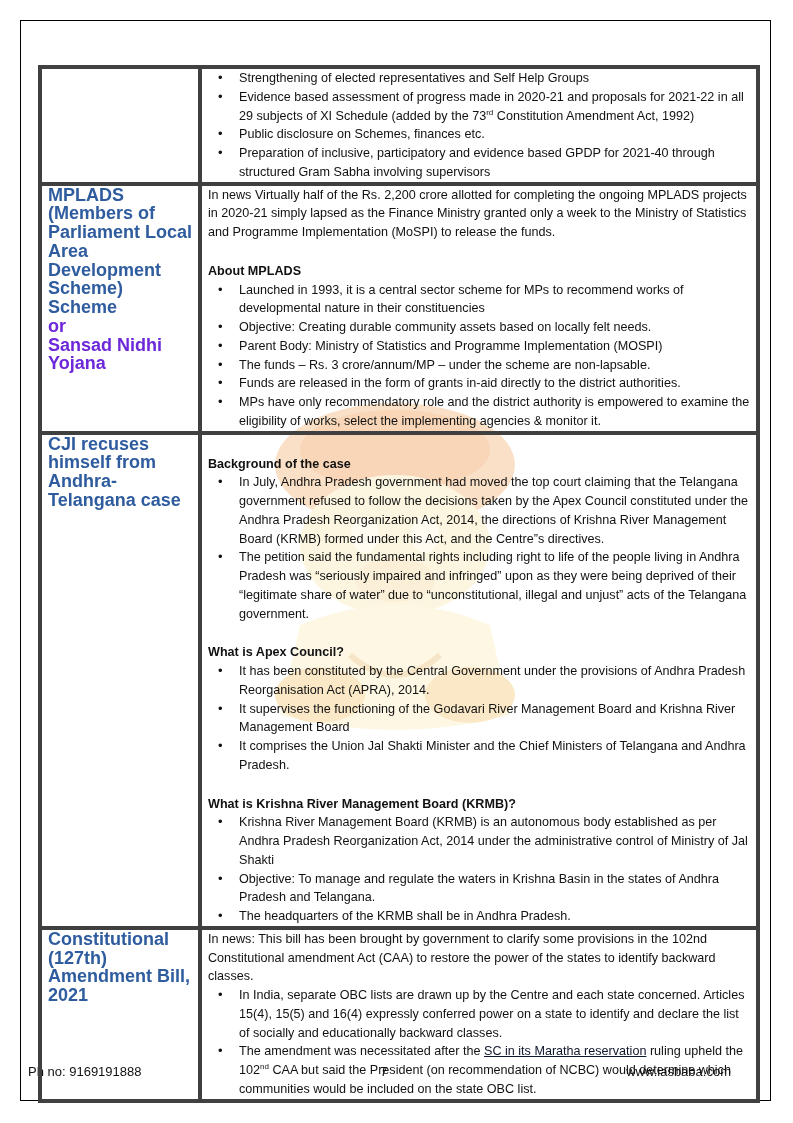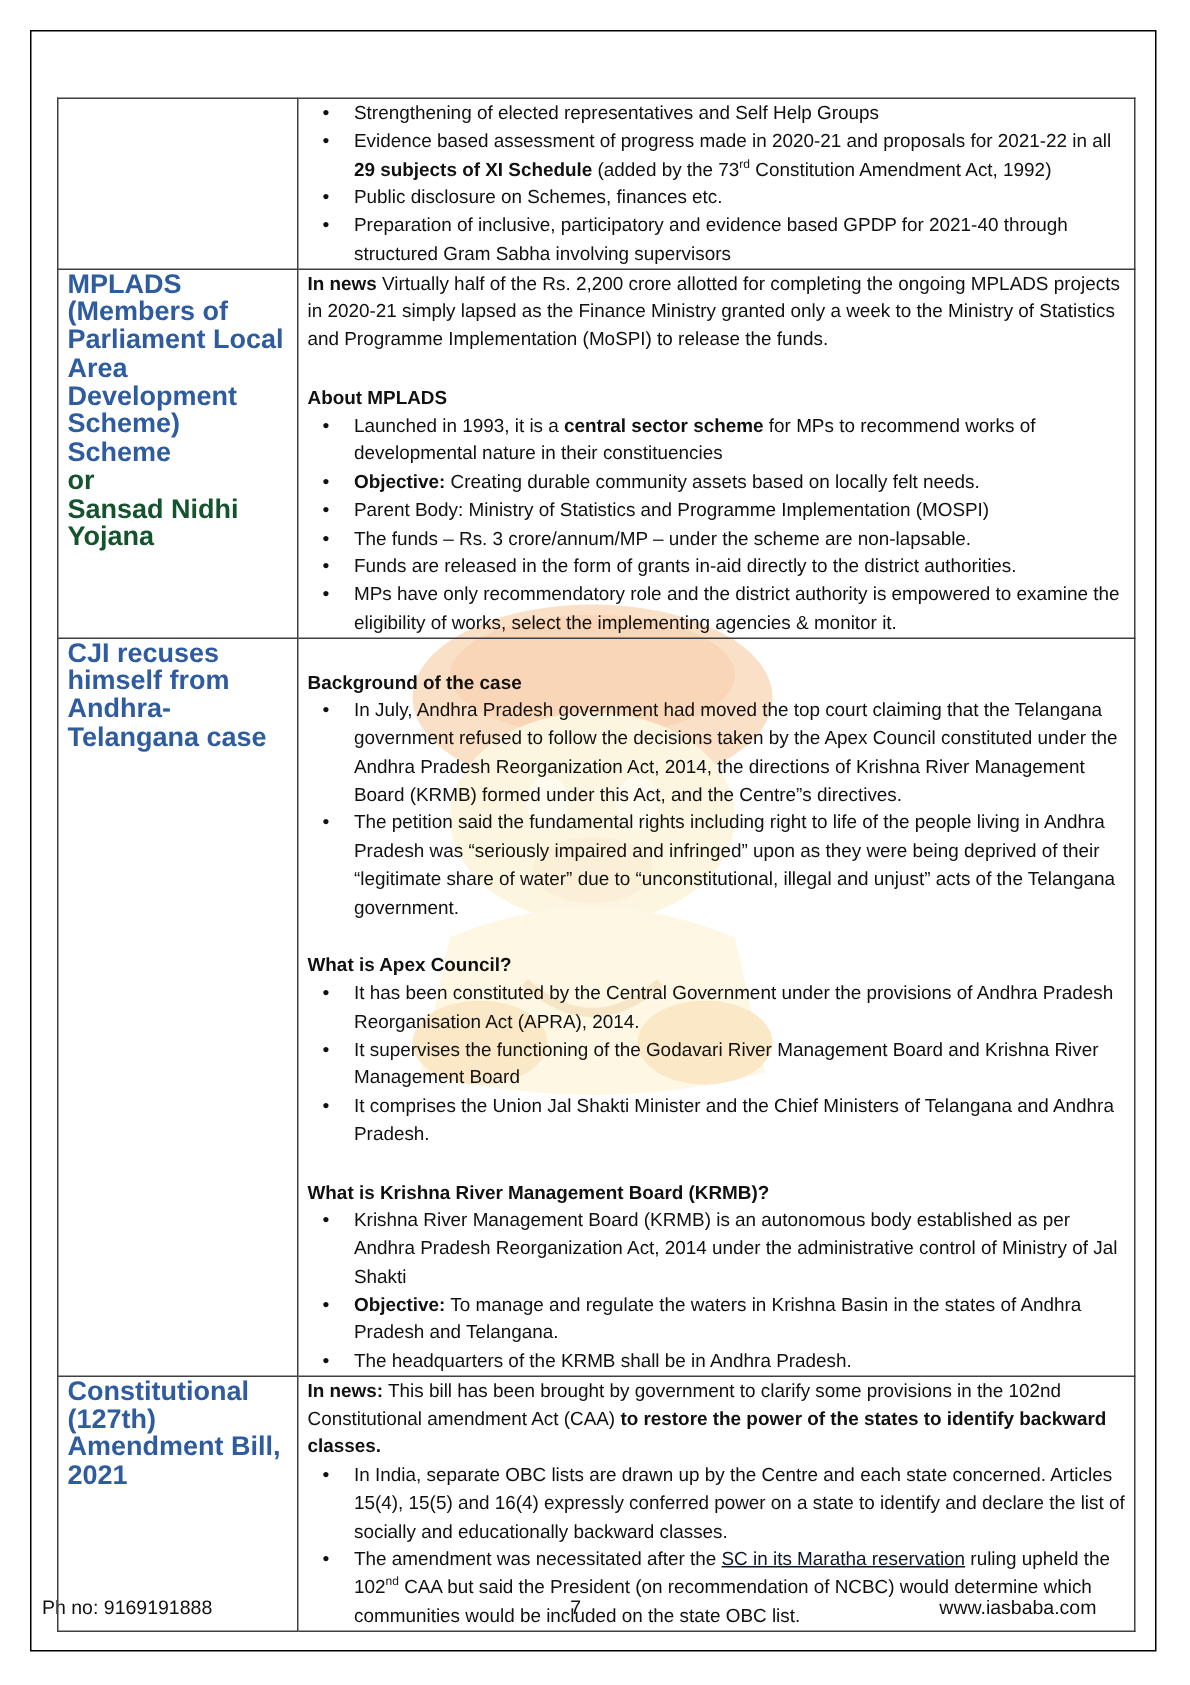--- a/index.html
+++ b/index.html
@@ -5,30 +5,30 @@
   html, body { margin: 0; padding: 0; background: #ffffff; }
   body { width: 793px; height: 1123px; position: relative; overflow: hidden;
          font-family: "Liberation Sans", "DejaVu Sans", sans-serif; color: #111; }
   .page-border { position: absolute; left: 20px; top: 20px; width: 751px; height: 1081px;
                  border: 1px solid #000; box-sizing: border-box; }
   .watermark { position: absolute; left: 230px; top: 395px; width: 330px; height: 360px;
                opacity: 0.55; pointer-events: none; z-index: 0; }
   table.content { position: absolute; left: 38px; top: 65px; width: 718px;
                   border-collapse: collapse; table-layout: fixed; z-index: 1;
                   font-size: 12.6px; line-height: 18.75px; }
-  table.content td { border: 1px solid #404040; vertical-align: top; padding: 0 5px 0 6px; }
+  table.content td { border: 4px solid #404040; vertical-align: top; padding: 0 5px 0 6px; }
   col.c1 { width: 160px; }
   col.c2 { width: 558px; }
   .topic { color: #2E5C9E; font-weight: bold; font-size: 18px; line-height: 18.75px; padding-top: 1px; }
-  .topic-alt { color: #14532d; font-weight: bold; }
+  .topic-alt { color: #6d28d9; font-weight: bold; }
   .heading { font-weight: bold; margin-top: 20px; }
   ul { margin: 0; padding: 0; list-style: none; }
   li { position: relative; padding-left: 31px; }
   li::before { content: "\2022"; position: absolute; left: 10px; top: 0; font-size: 13px; }
-  b { font-weight: bold; }
+  b { font-weight: normal; }
   sup { font-size: 8px; line-height: 0; vertical-align: super; }
   a.link { color: #0f172a; text-decoration: underline; }
   .footer { position: absolute; top: 1064px; left: 28px; width: 703px; font-size: 13px;
             display: flex; justify-content: space-between; gap: 24px; }
   .footer span { display: inline-block; }
 </style>
 </head>
 <body>
 
 <div class="page-border"></div>

